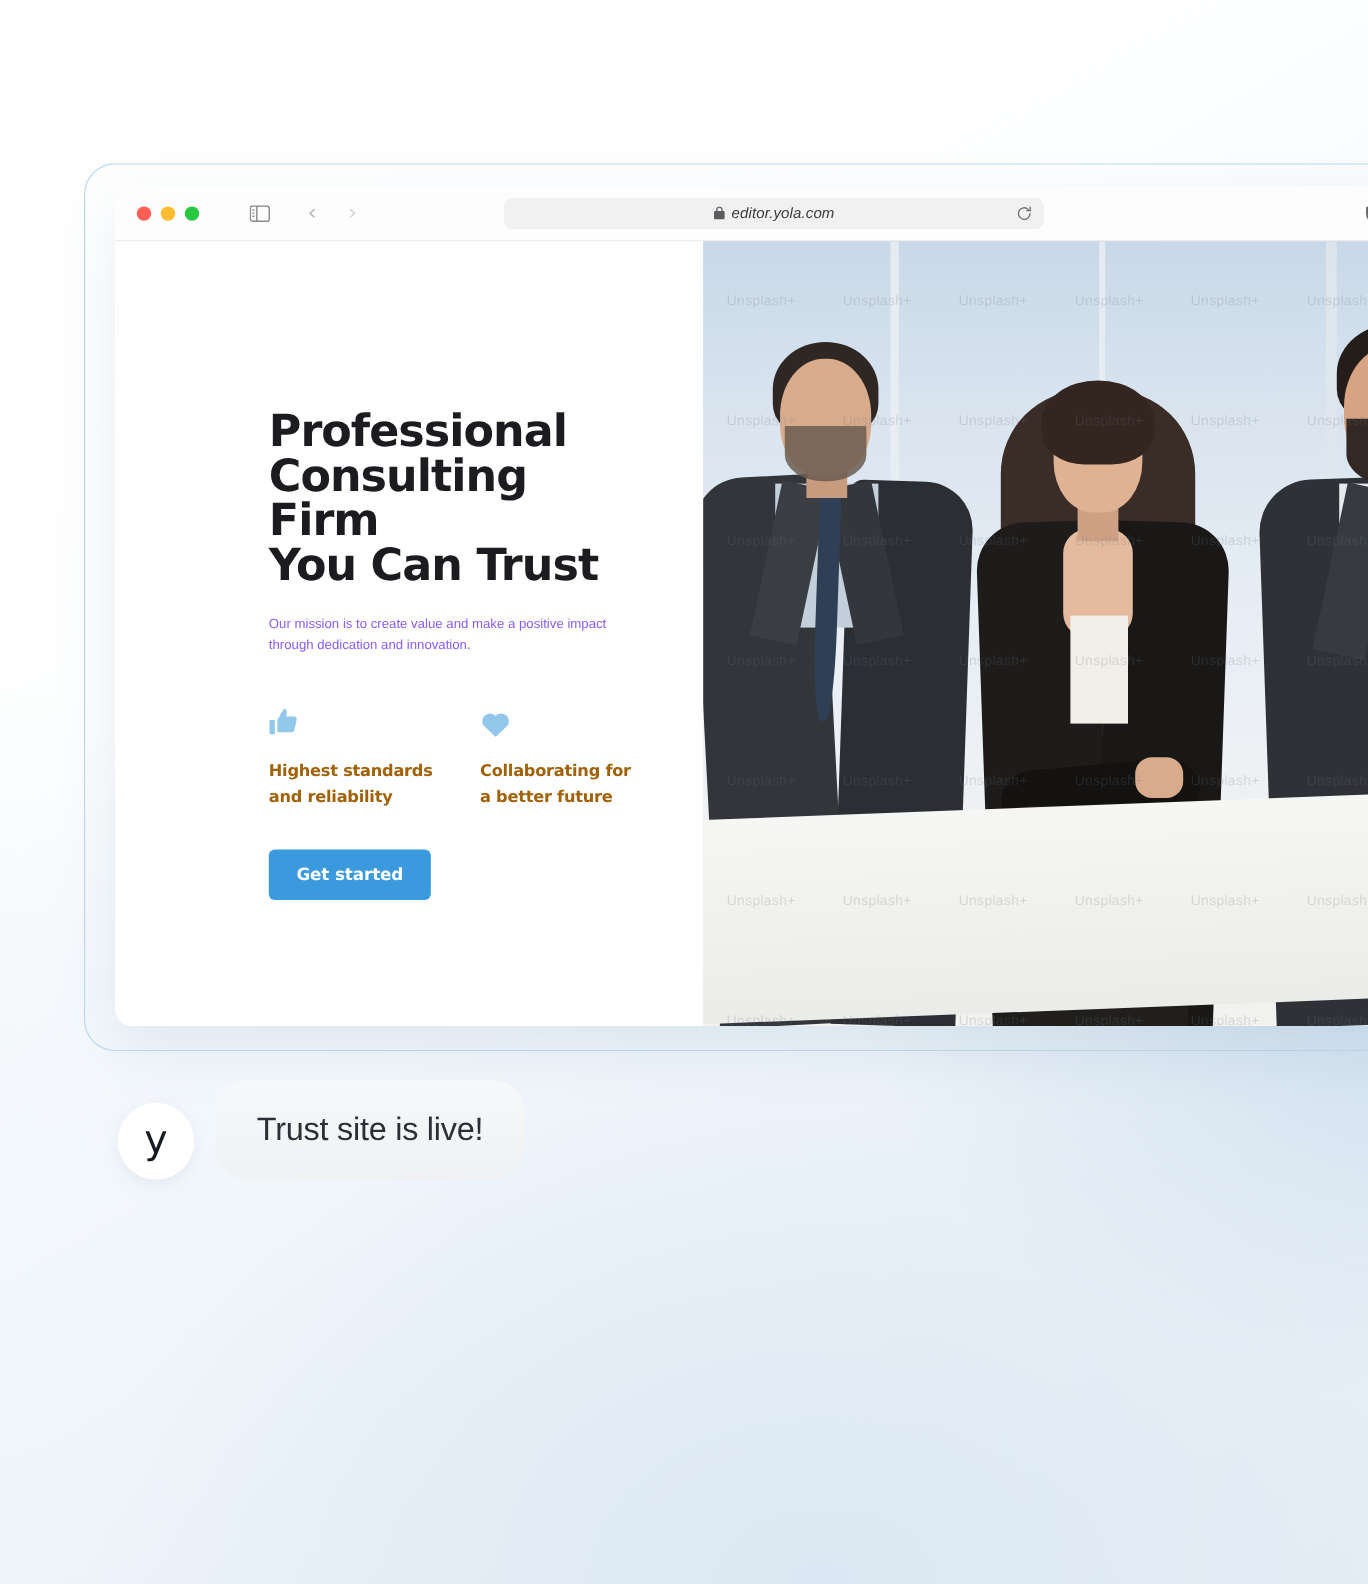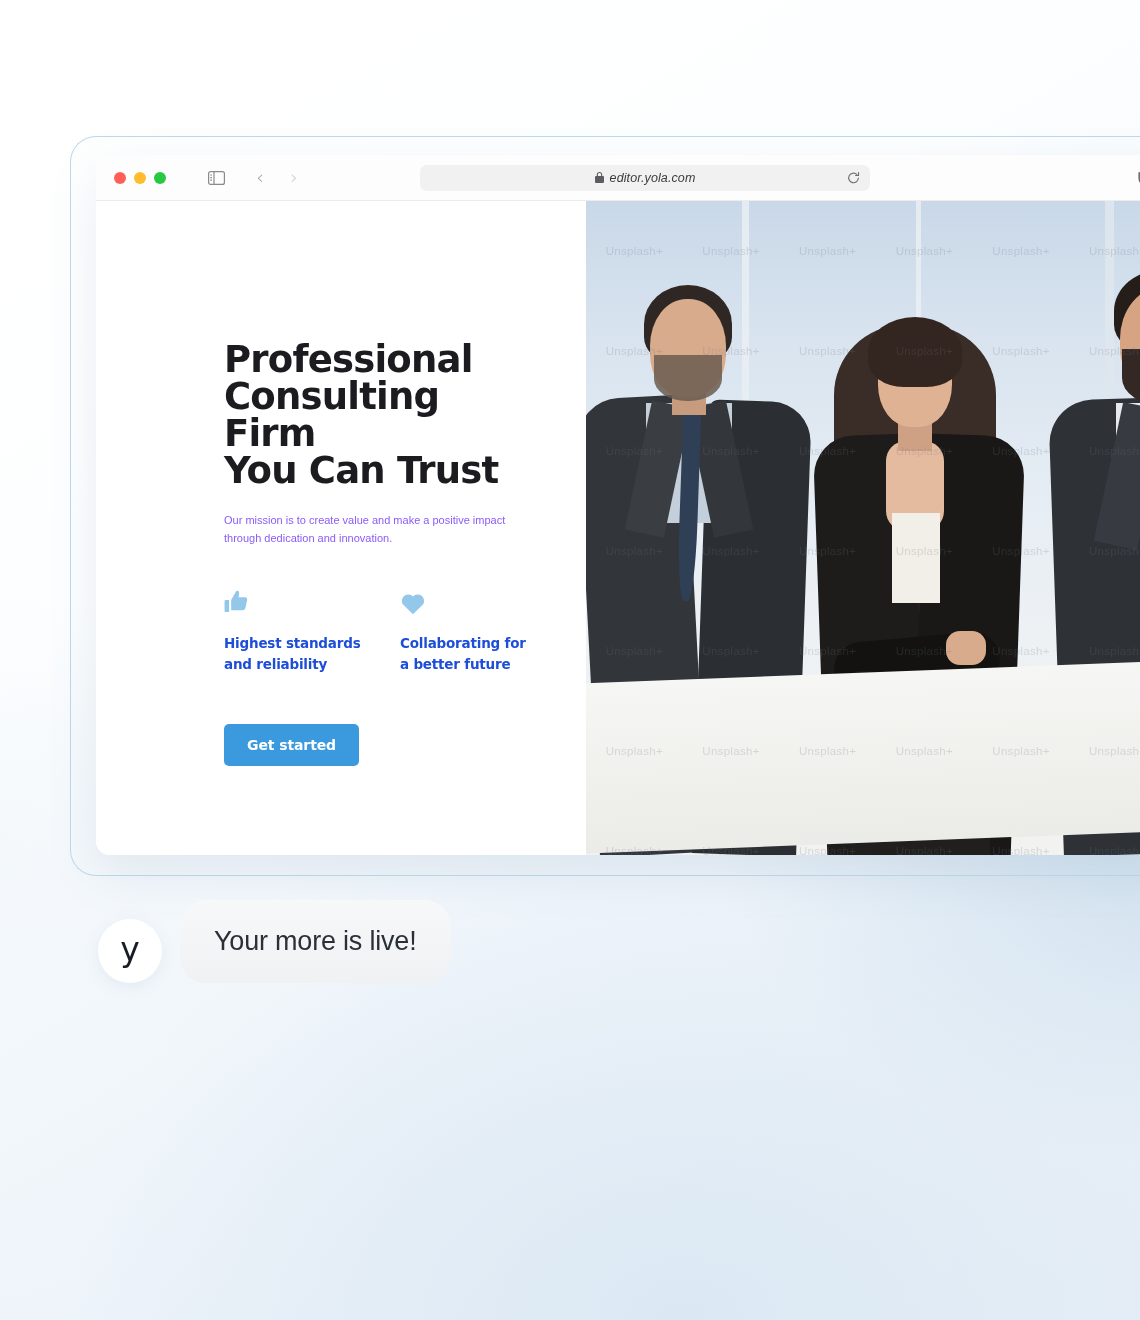--- a/index.html
+++ b/index.html
@@ -109,26 +109,26 @@
   }
   .features { display: flex; gap: 36px; margin-top: 38px; }
   .feature { width: 140px; }
   .feature-icon { color: #93c8ea; height: 30px; display: flex; align-items: flex-end; }
   .feature-label {
     margin-top: 18px;
     font-family: "DejaVu Sans", sans-serif;
     font-size: 13.5px;
     font-weight: 700;
     line-height: 1.5;
-    color: #1d4ed8;
+    color: #a16207;
     white-space: pre-line;
     letter-spacing: -.2px;
   }
   .cta {
-    margin-top: 50px;
+    margin-top: 34px;
     display: inline-block;
     background: #3b9ade;
     color: #fff;
     border: none;
     border-radius: 5px;
     padding: 13px 23px;
     font-family: "DejaVu Sans", sans-serif;
     font-size: 14px;
     font-weight: 700;
     letter-spacing: -.1px;
@@ -469,16 +469,16 @@
     </div>
   </div>
 </div>
 
 <div class="chat">
 
   <div class="row row1">
     <div class="avatar-y">
       <span class="y-glyph">y</span>
     </div>
-    <div class="bubble bubble1">Your more is live!</div>
+    <div class="bubble bubble1">Trust site is live!</div>
   </div>
 
 </div>
 
 </body></html>

